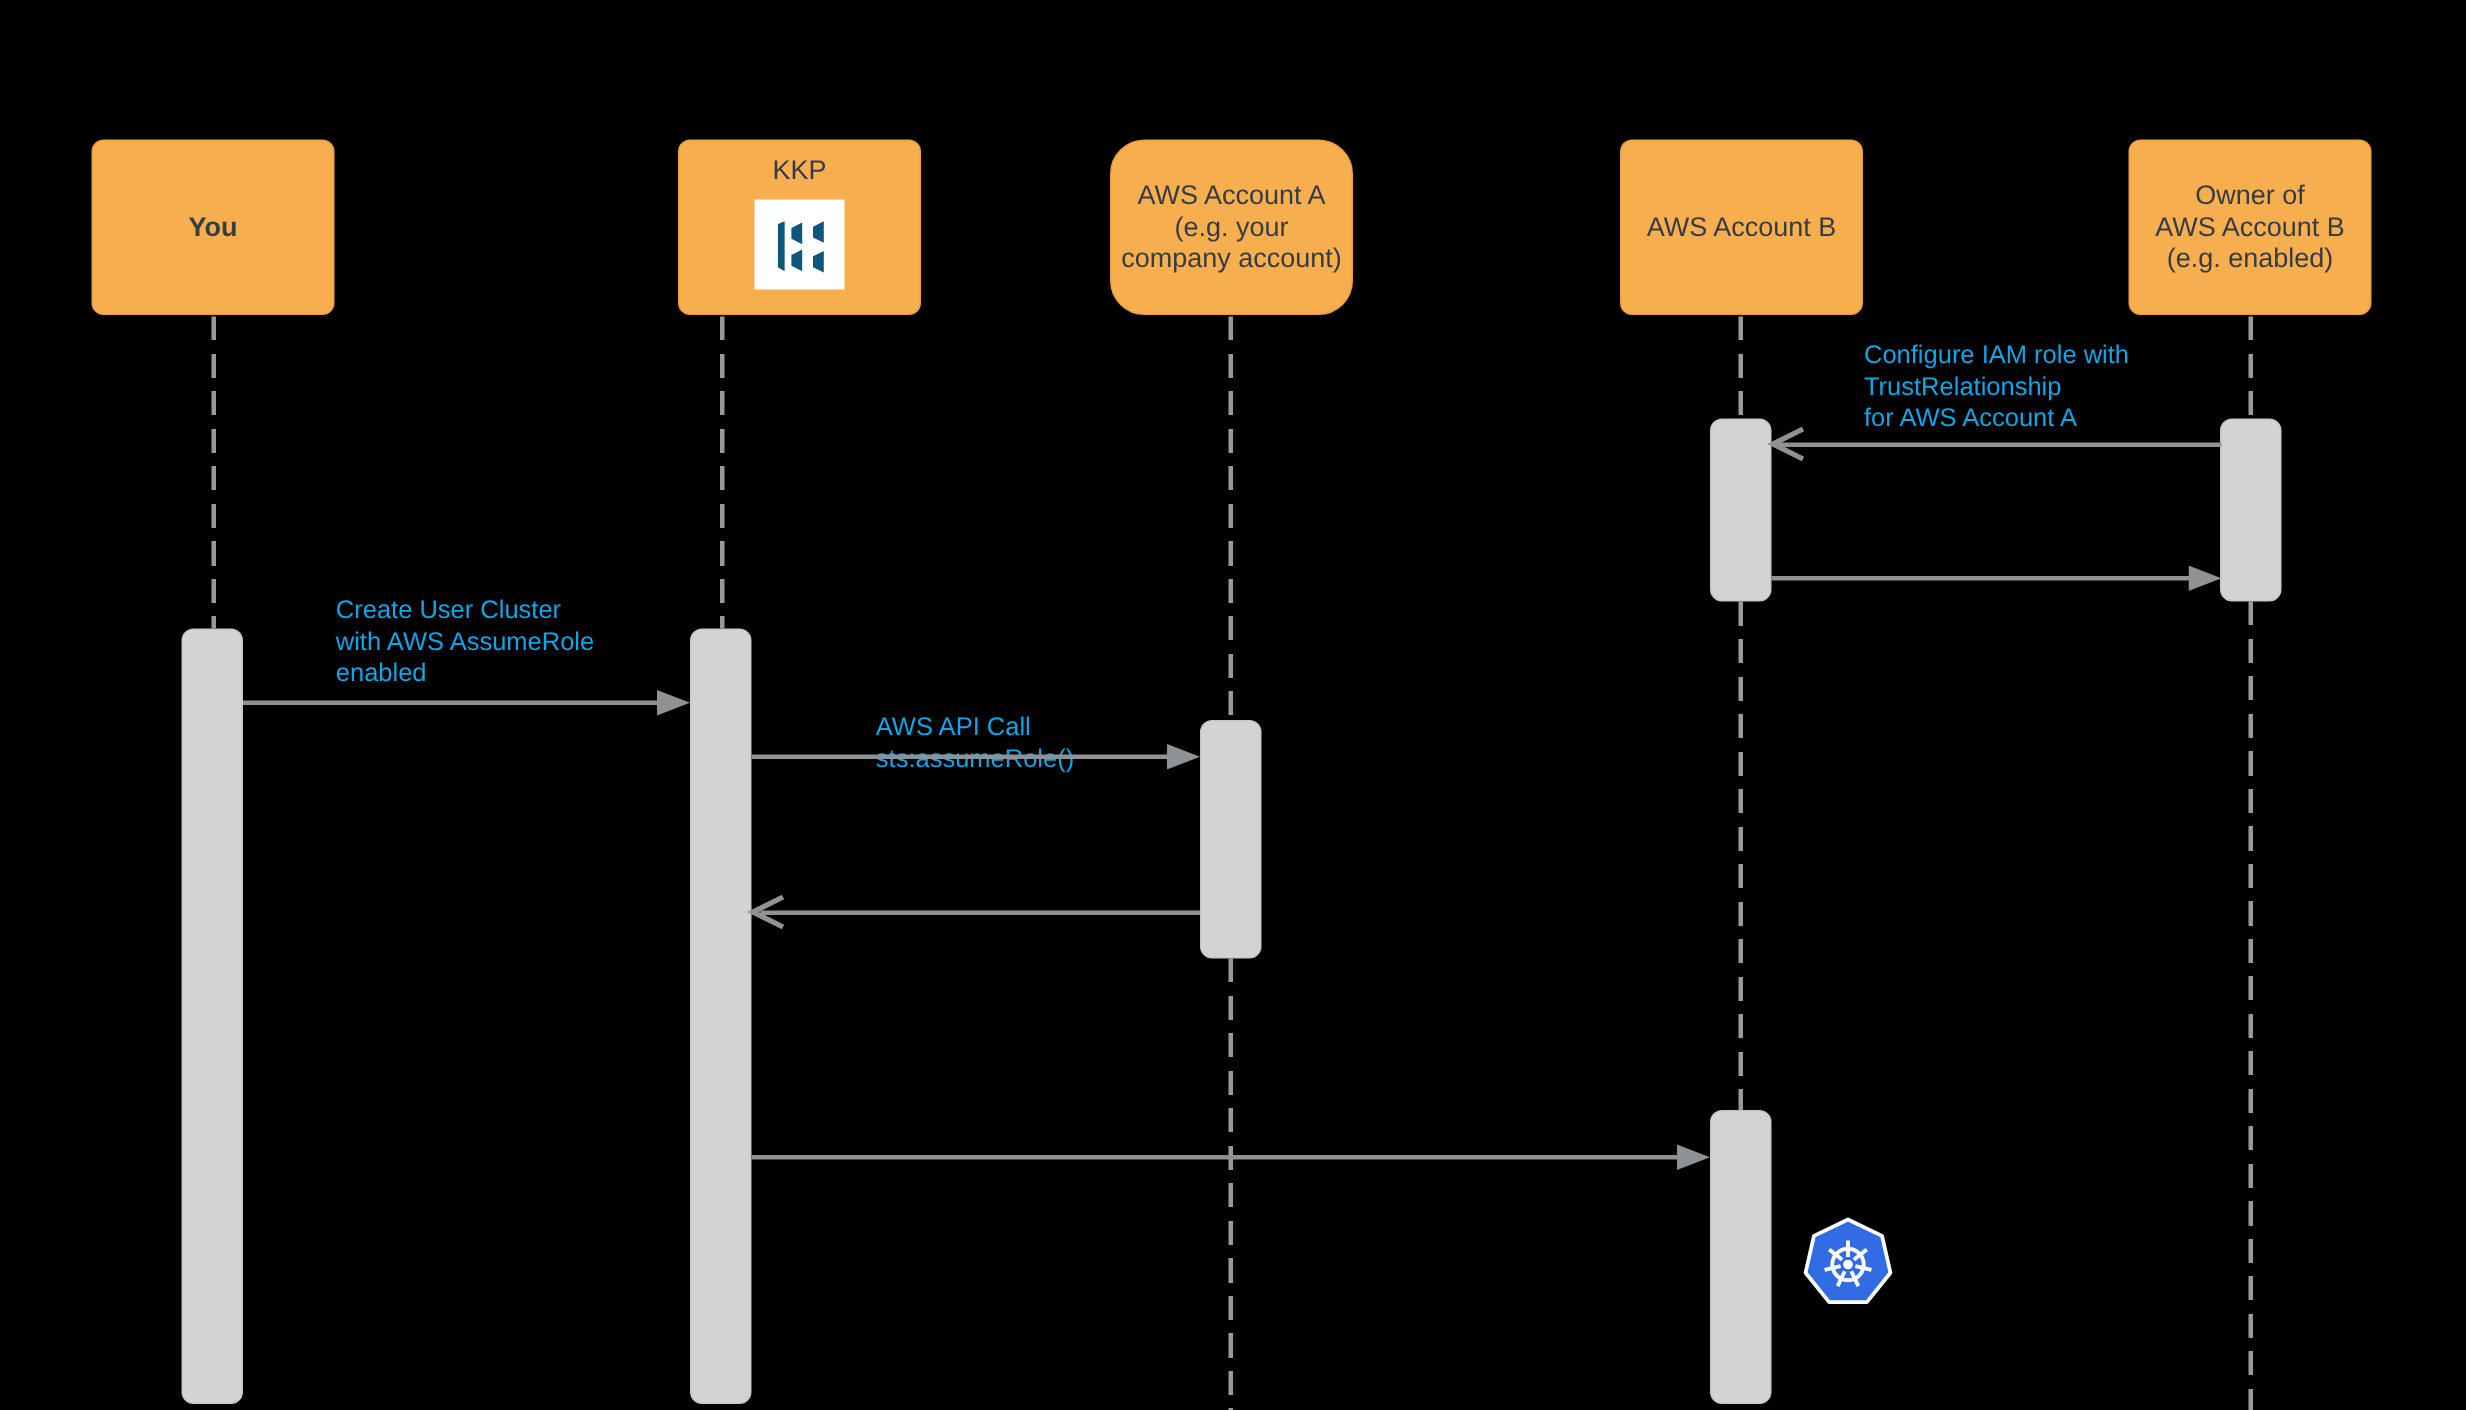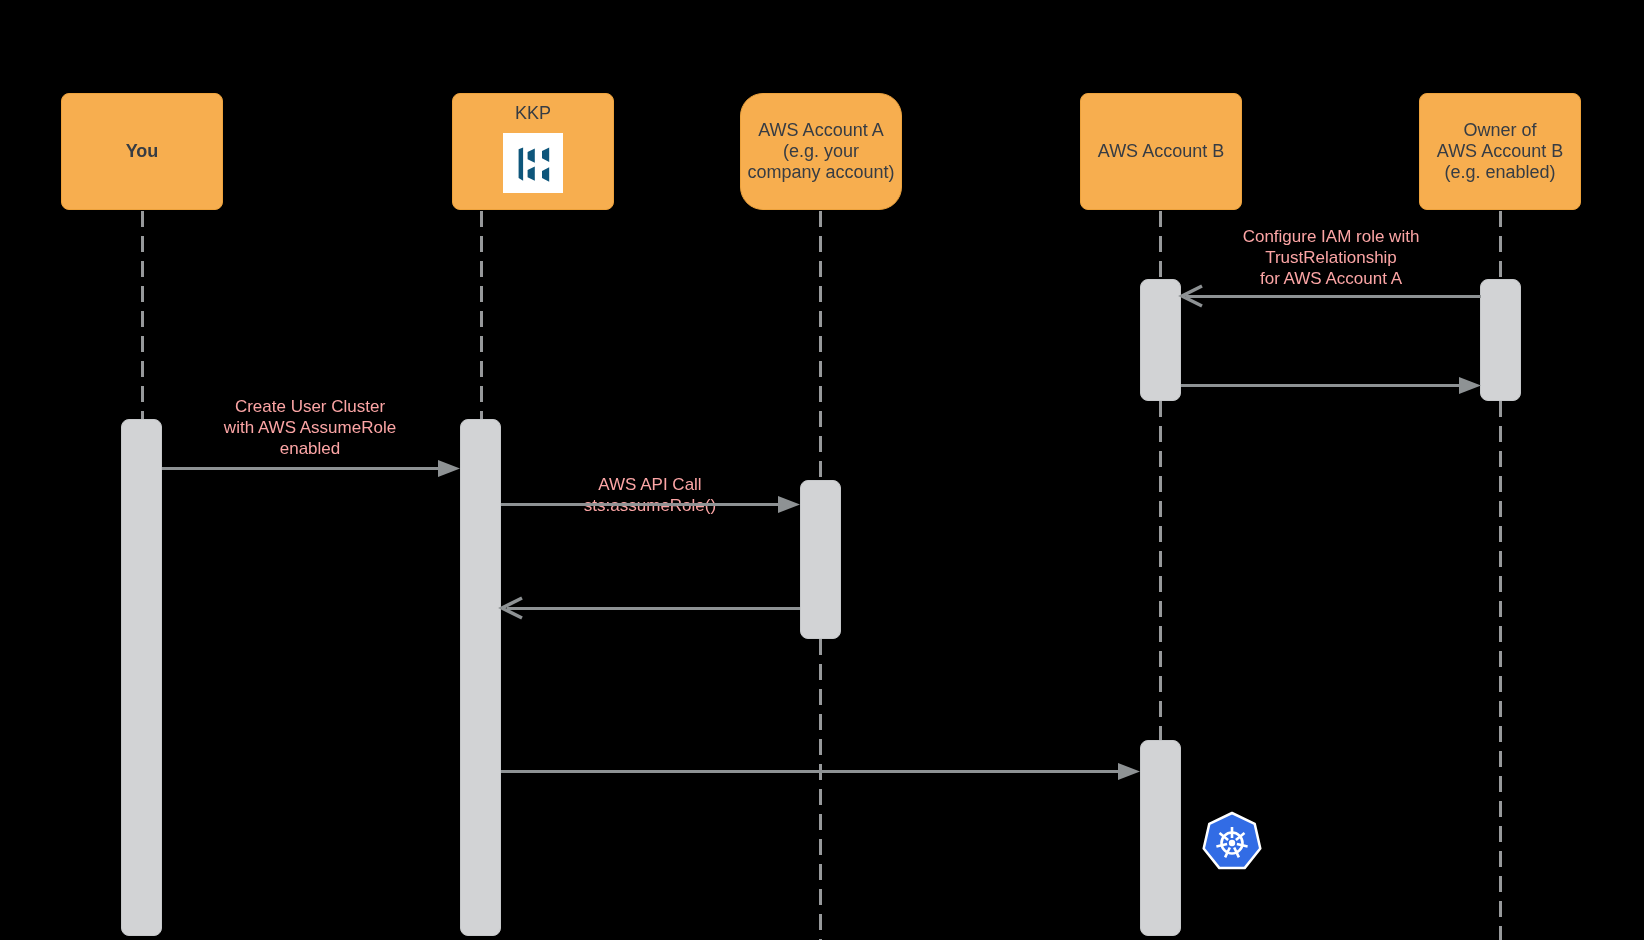--- a/index.html
+++ b/index.html
@@ -27,21 +27,21 @@
   }
   
   .bar{
     position:absolute;width:41px;background:#D2D3D5;border:1px solid #C6C8CA;
     border-radius:8px;box-sizing:border-box;
   }
   
   .msg-line{position:absolute;height:3px;background:#8E9294;}
   .msg-label{
     position:absolute;transform:translateX(-50%);
-    color:#fca5a5;font-size:17px;line-height:21px;text-align:center;white-space:pre-line;
+    color:#0ea5e9;font-size:17px;line-height:21px;white-space:pre-line;
   }
   .msg-label.italic{font-style:italic;}
   .arrowhead{position:absolute;}
 </style>
 </head>
 <body>
 
 <div class="stage">
 
   <div class="lifeline" style="left:140.5px;top:211px;height:208px;"></div>

